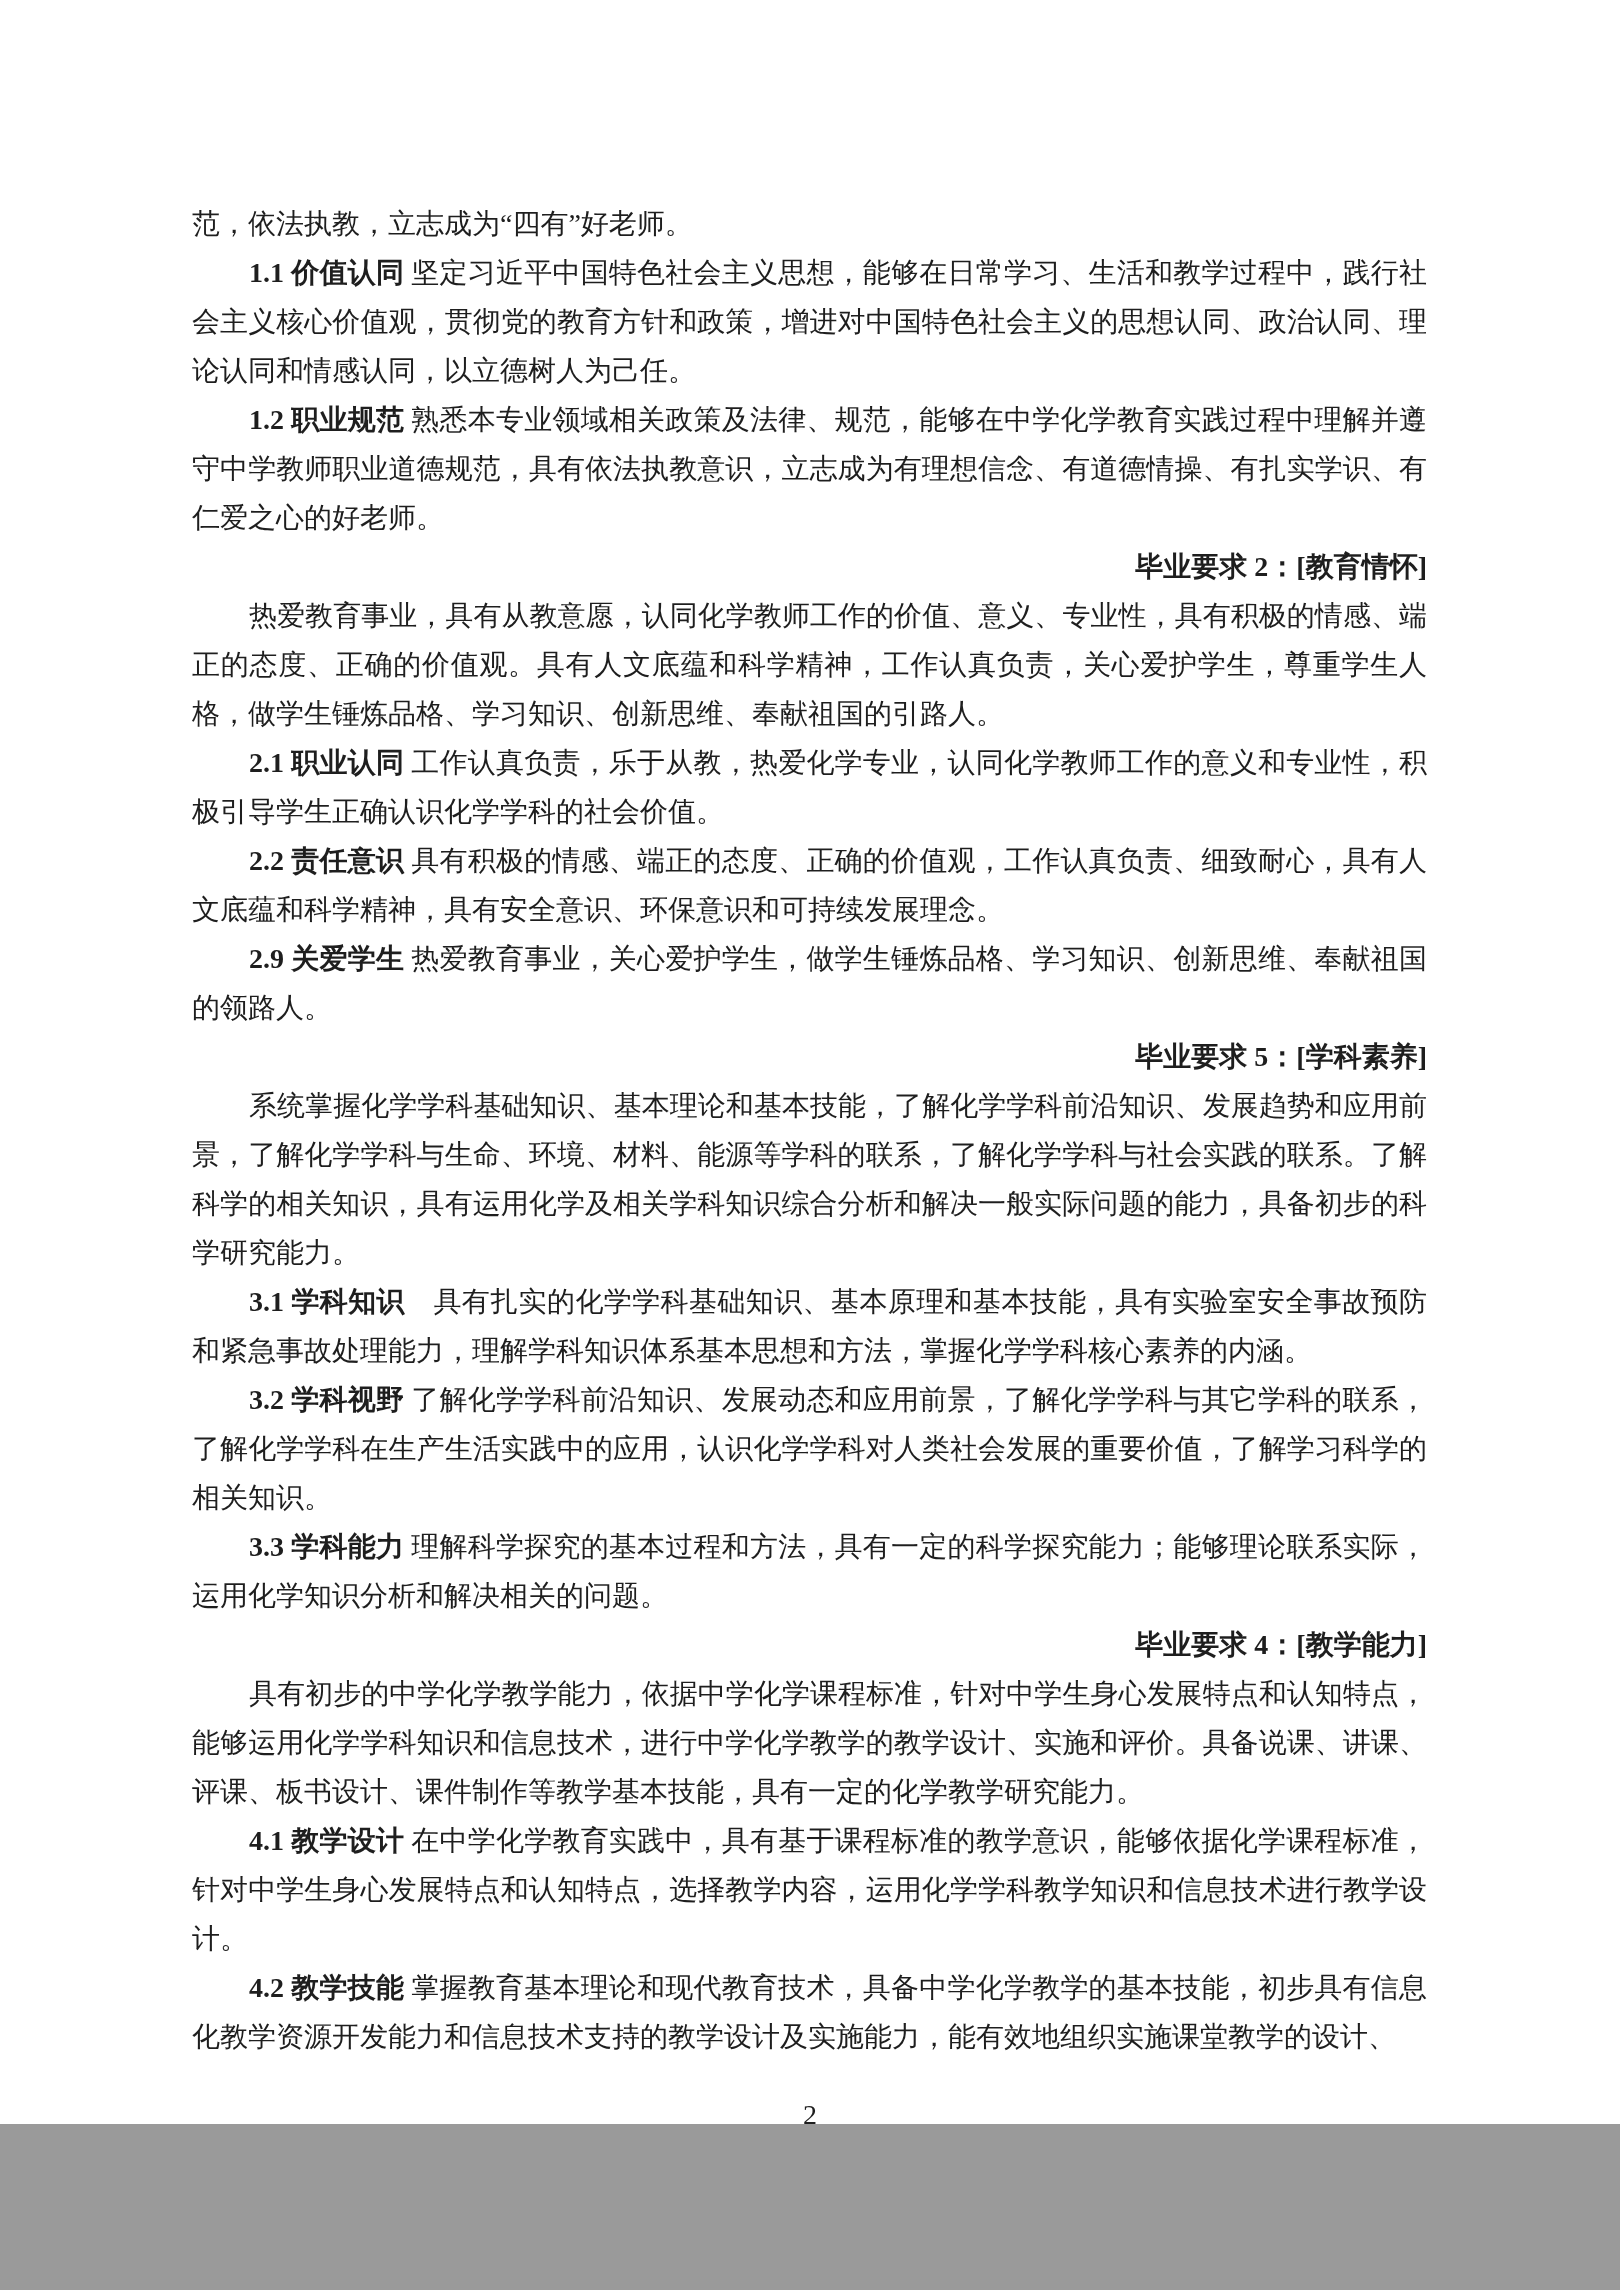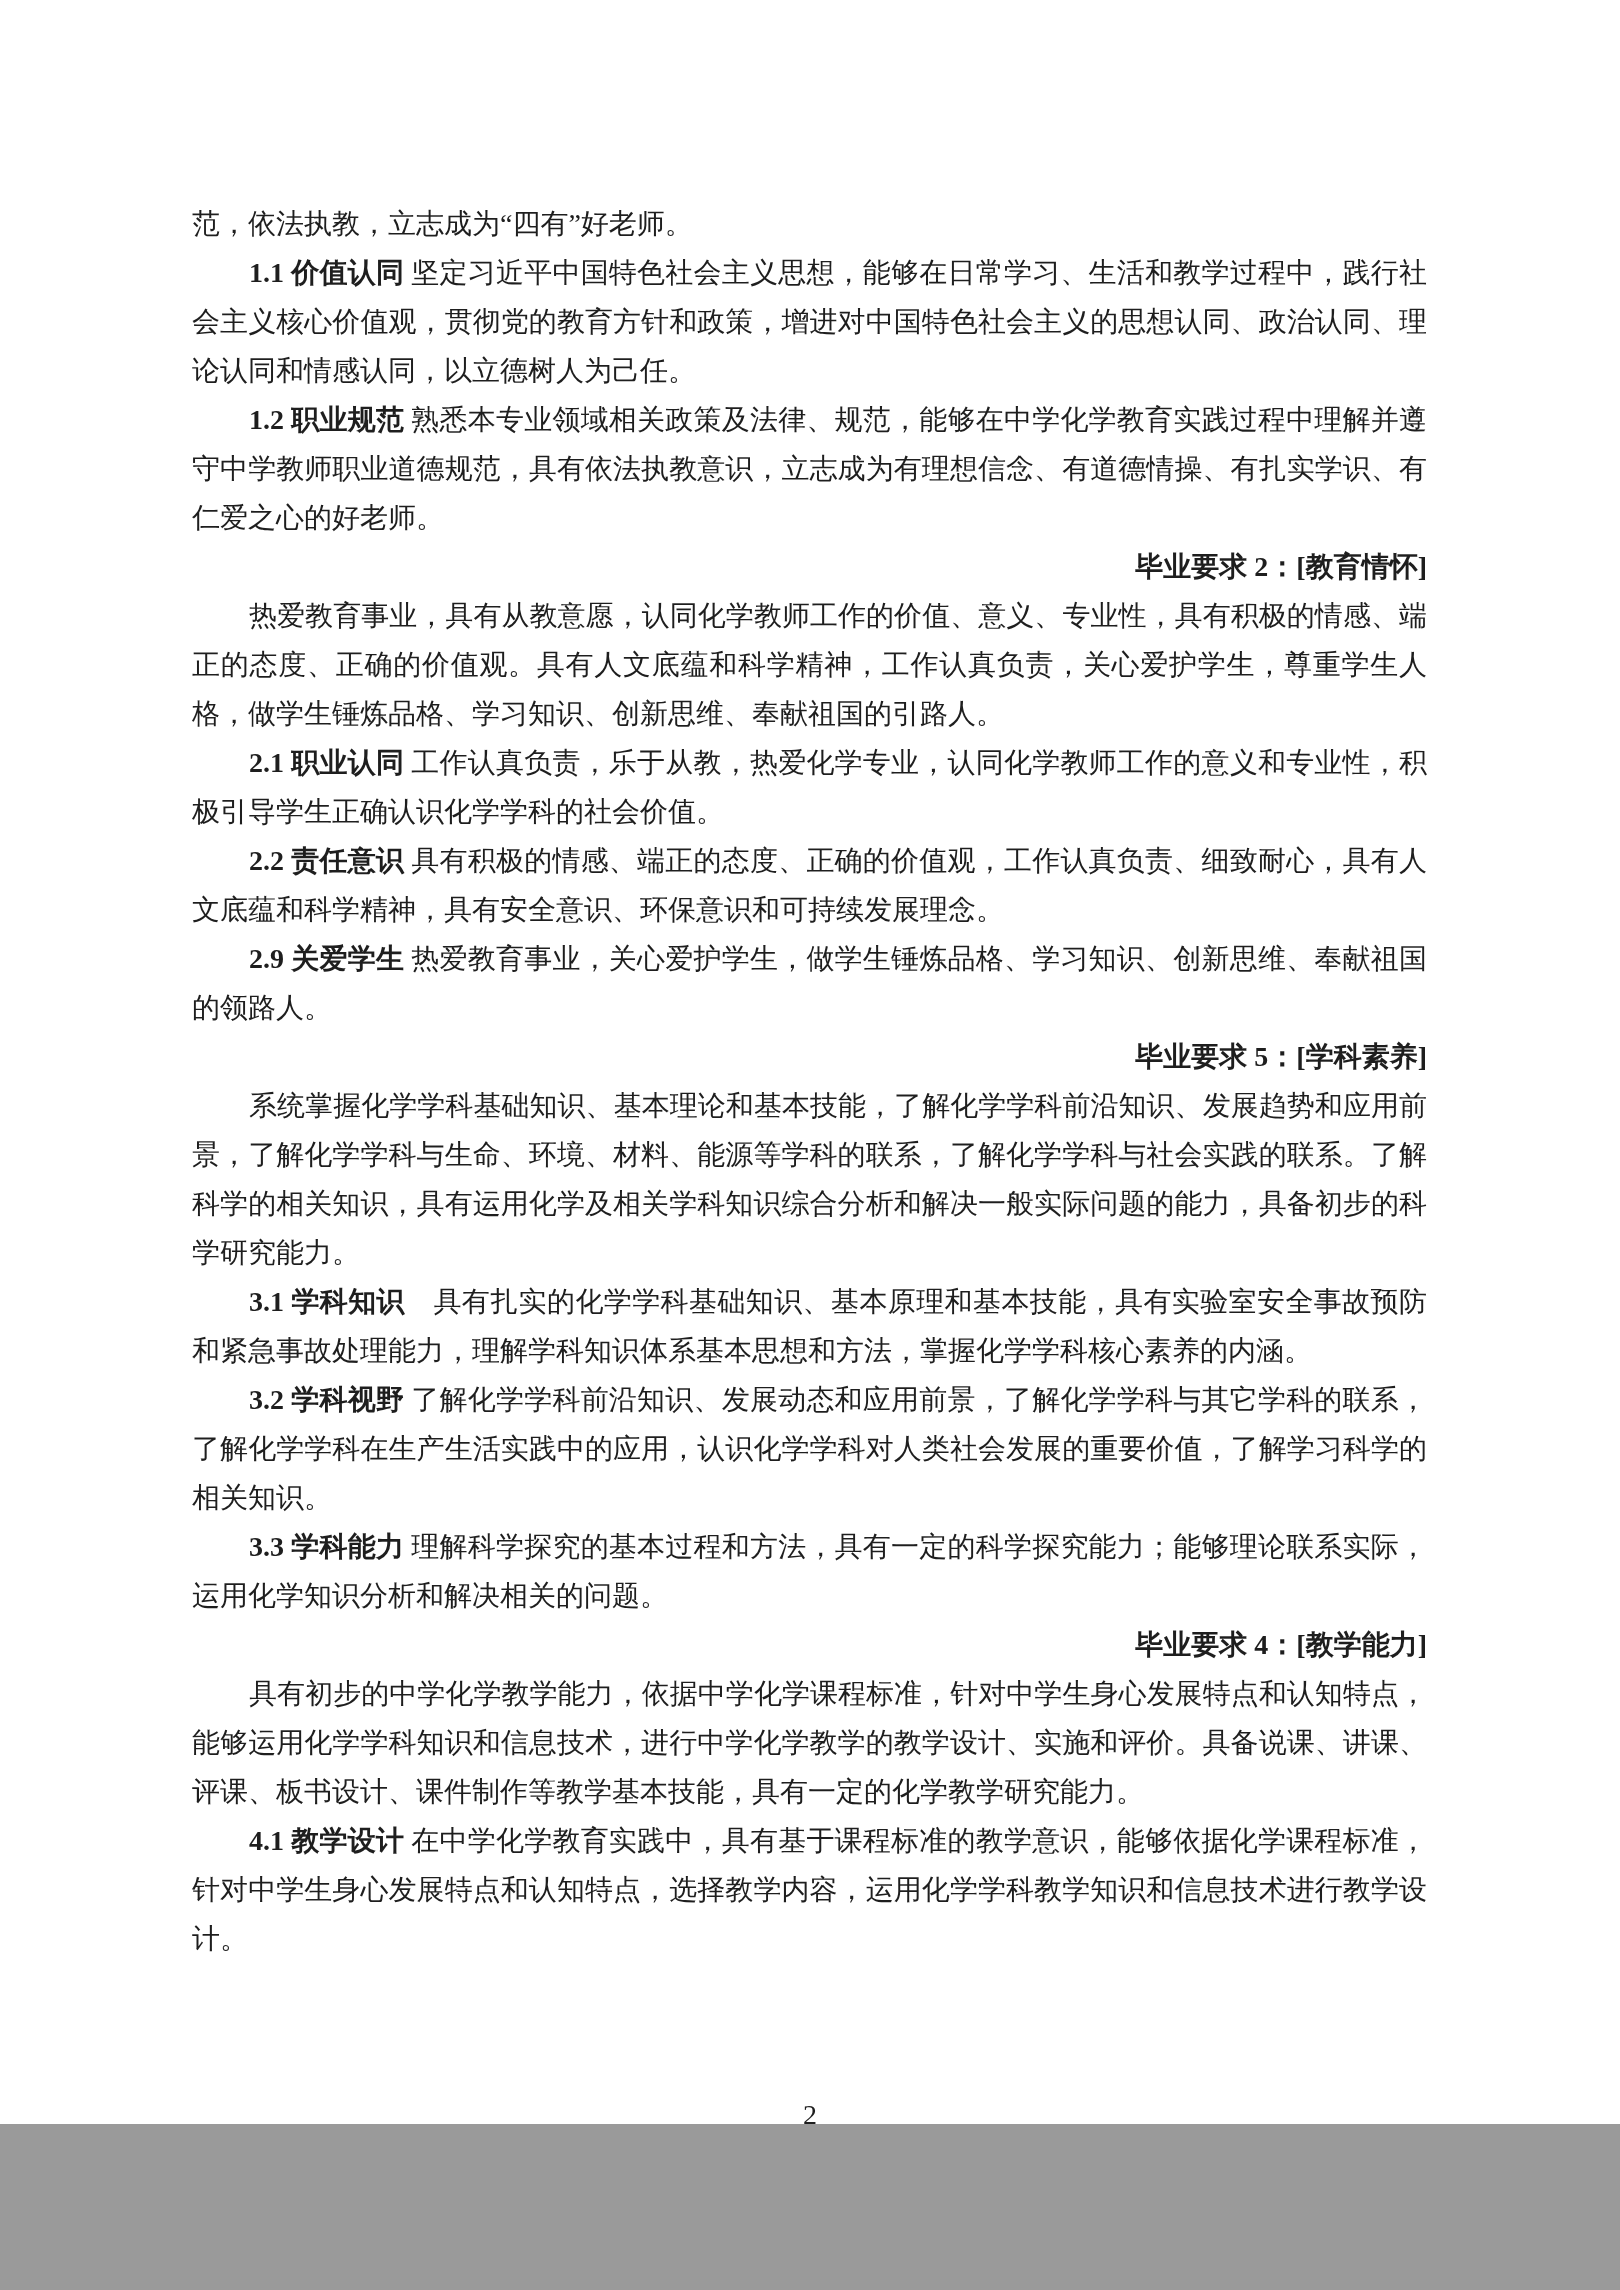--- a/index.html
+++ b/index.html
@@ -65,16 +65,17 @@
       <p class="para clause"><b>2.2 责任意识</b><span> 具有积极的情感、端正的态度、正确的价值观，工作认真负责、细致耐心，具有人文底蕴和科学精神，具有安全意识、环保意识和可持续发展理念。</span></p>
       <p class="para clause"><b>2.9 关爱学生</b><span> 热爱教育事业，关心爱护学生，做学生锤炼品格、学习知识、创新思维、奉献祖国的领路人。</span></p>
       <p class="para heading"><span>毕业要求 5：[学科素养]</span></p>
       <p class="para body"><span>系统掌握化学学科基础知识、基本理论和基本技能，了解化学学科前沿知识、发展趋势和应用前景，了解化学学科与生命、环境、材料、能源等学科的联系，了解化学学科与社会实践的联系。了解科学的相关知识，具有运用化学及相关学科知识综合分析和解决一般实际问题的能力，具备初步的科学研究能力。</span></p>
       <p class="para clause"><b>3.1 学科知识</b><span>　具有扎实的化学学科基础知识、基本原理和基本技能，具有实验室安全事故预防和紧急事故处理能力，理解学科知识体系基本思想和方法，掌握化学学科核心素养的内涵。</span></p>
       <p class="para clause"><b>3.2 学科视野</b><span> 了解化学学科前沿知识、发展动态和应用前景，了解化学学科与其它学科的联系，了解化学学科在生产生活实践中的应用，认识化学学科对人类社会发展的重要价值，了解学习科学的相关知识。</span></p>
       <p class="para clause"><b>3.3 学科能力</b><span> 理解科学探究的基本过程和方法，具有一定的科学探究能力；能够理论联系实际，运用化学知识分析和解决相关的问题。</span></p>
       <p class="para heading"><span>毕业要求 4：[教学能力]</span></p>
       <p class="para body"><span>具有初步的中学化学教学能力，依据中学化学课程标准，针对中学生身心发展特点和认知特点，能够运用化学学科知识和信息技术，进行中学化学教学的教学设计、实施和评价。具备说课、讲课、评课、板书设计、课件制作等教学基本技能，具有一定的化学教学研究能力。</span></p>
       <p class="para clause"><b>4.1 教学设计</b><span> 在中学化学教育实践中，具有基于课程标准的教学意识，能够依据化学课程标准，针对中学生身心发展特点和认知特点，选择教学内容，运用化学学科教学知识和信息技术进行教学设计。</span></p>
+      <p class="para clause"><b>4.2 教学技能</b><span> 掌握教育基本理论和现代教育技术，具备中学化学教学的基本技能，初步具有信息化教学资源开发能力和信息技术支持的教学设计及实施能力，能有效地组织实施课堂教学的设计、</span></p>
     </div>
   <div class="page-number">2</div>
 </div>
 
 
 </body></html>

